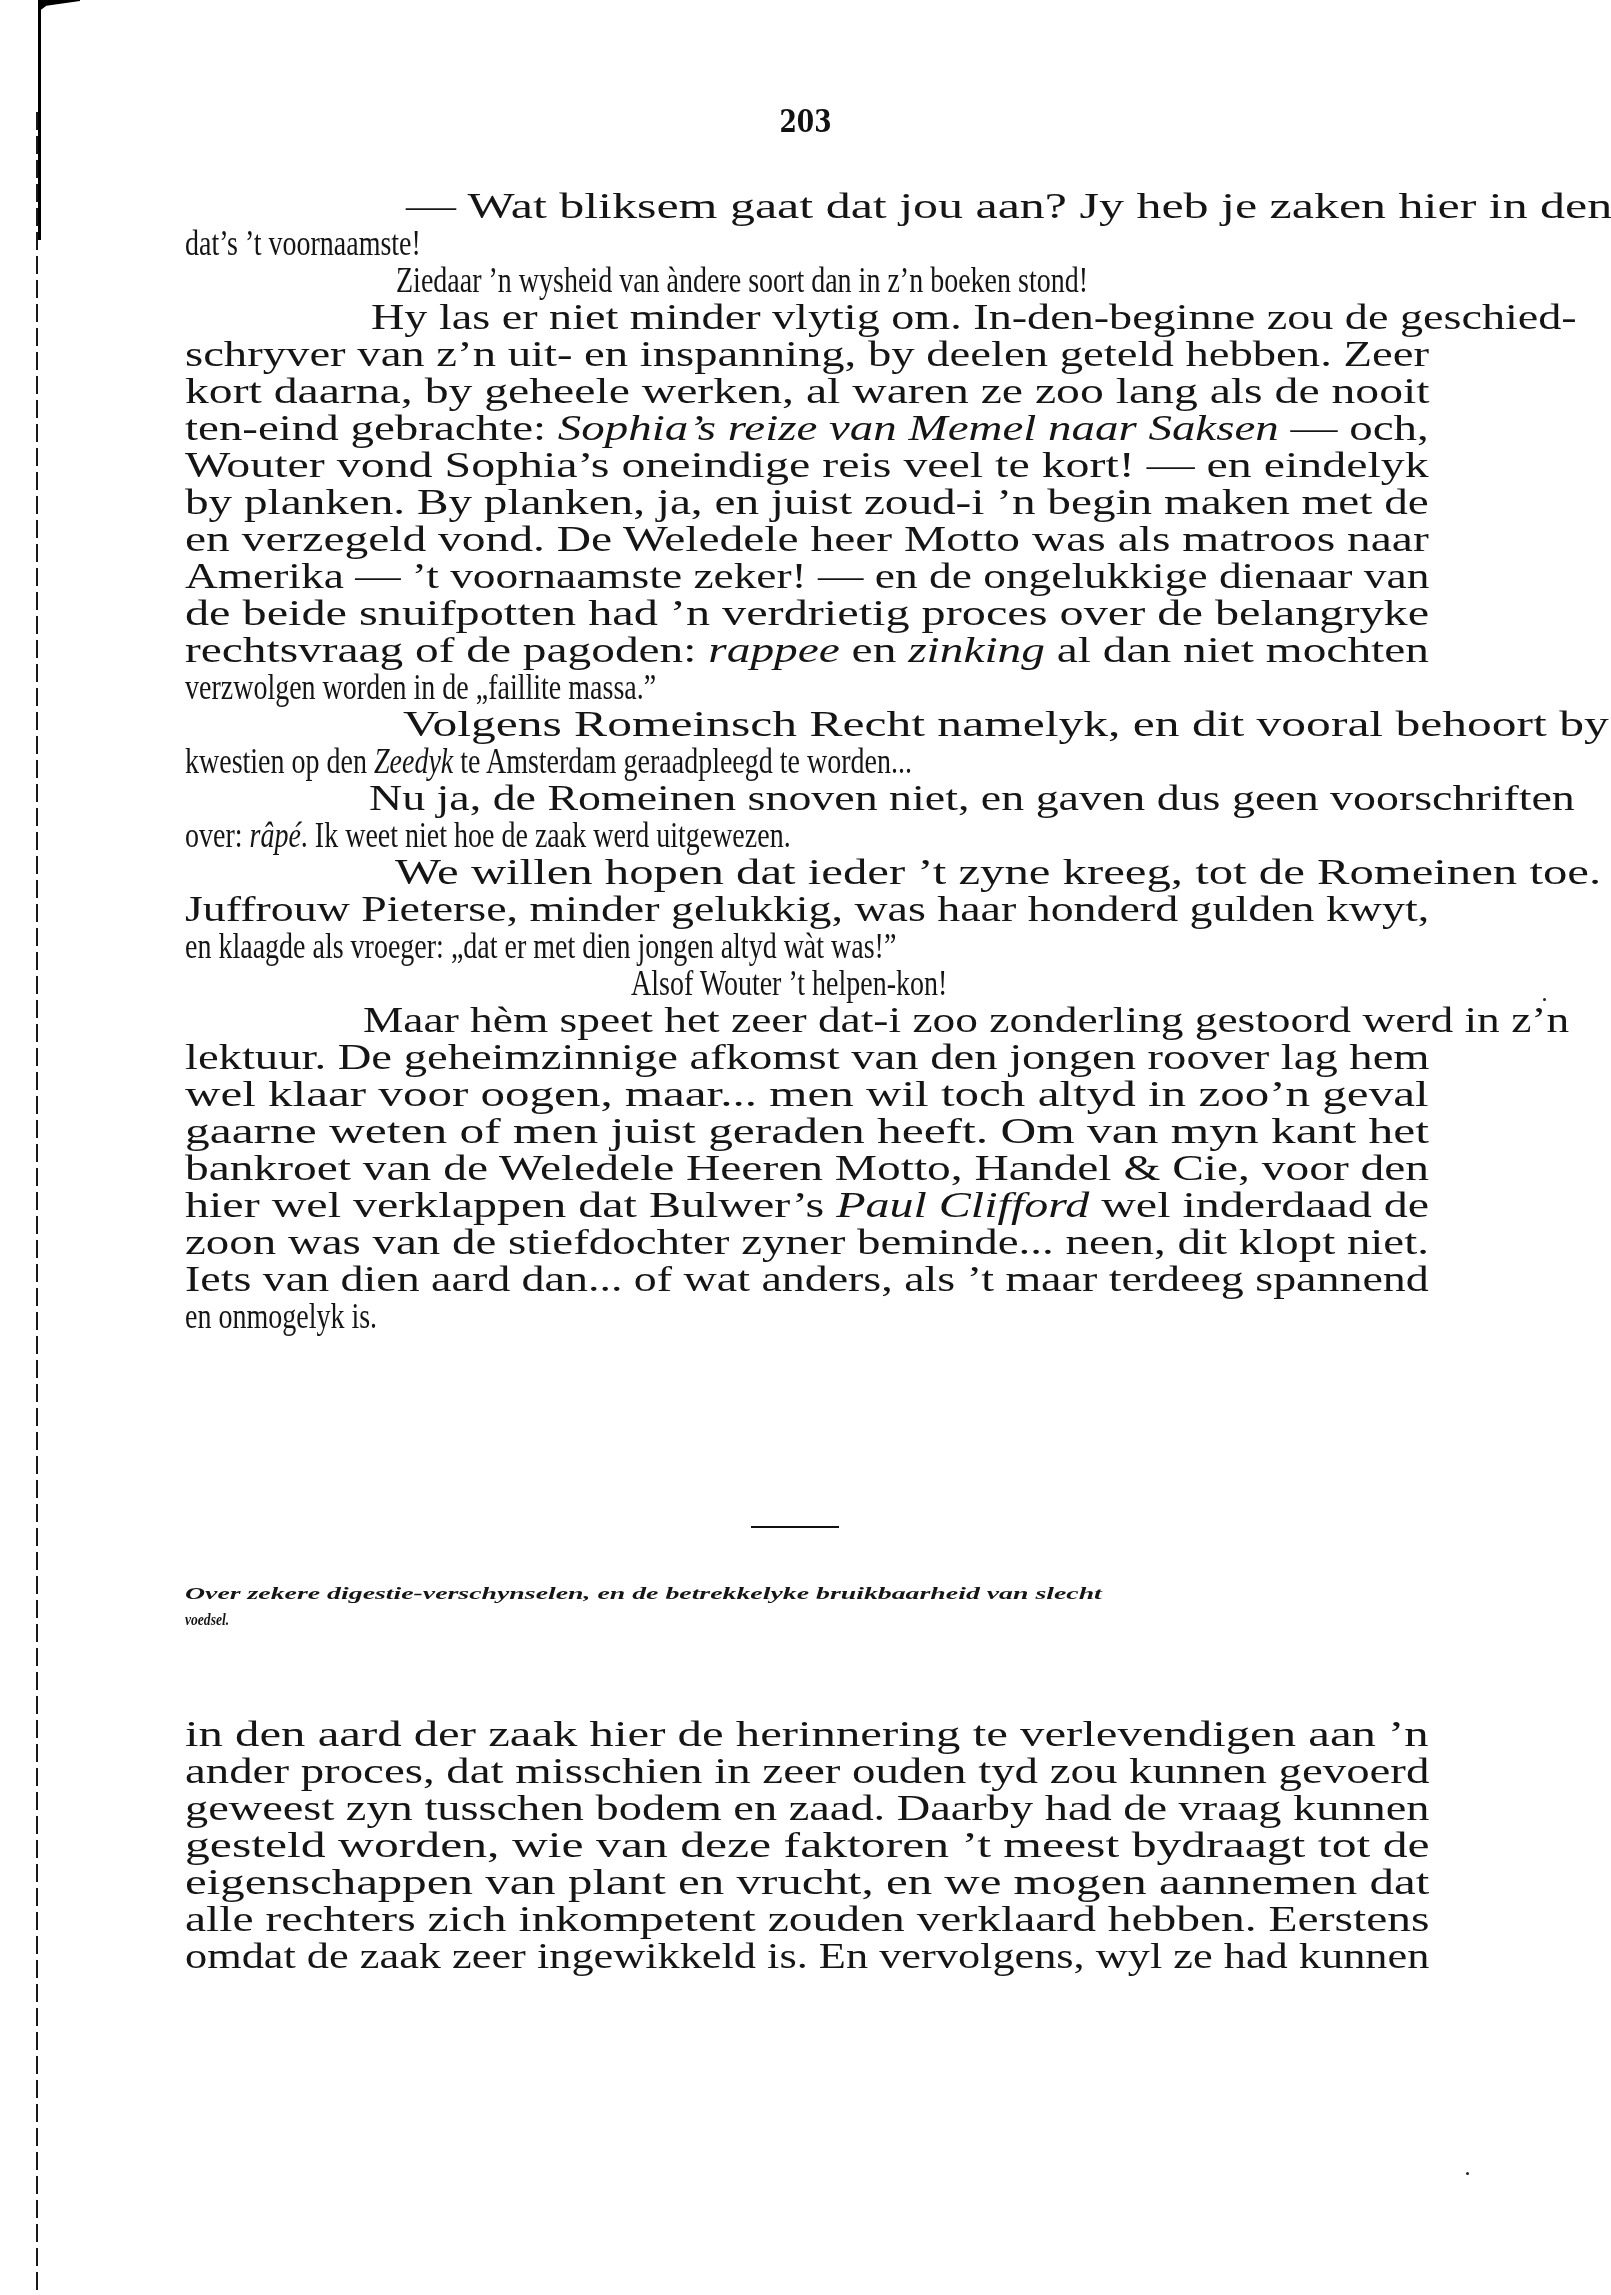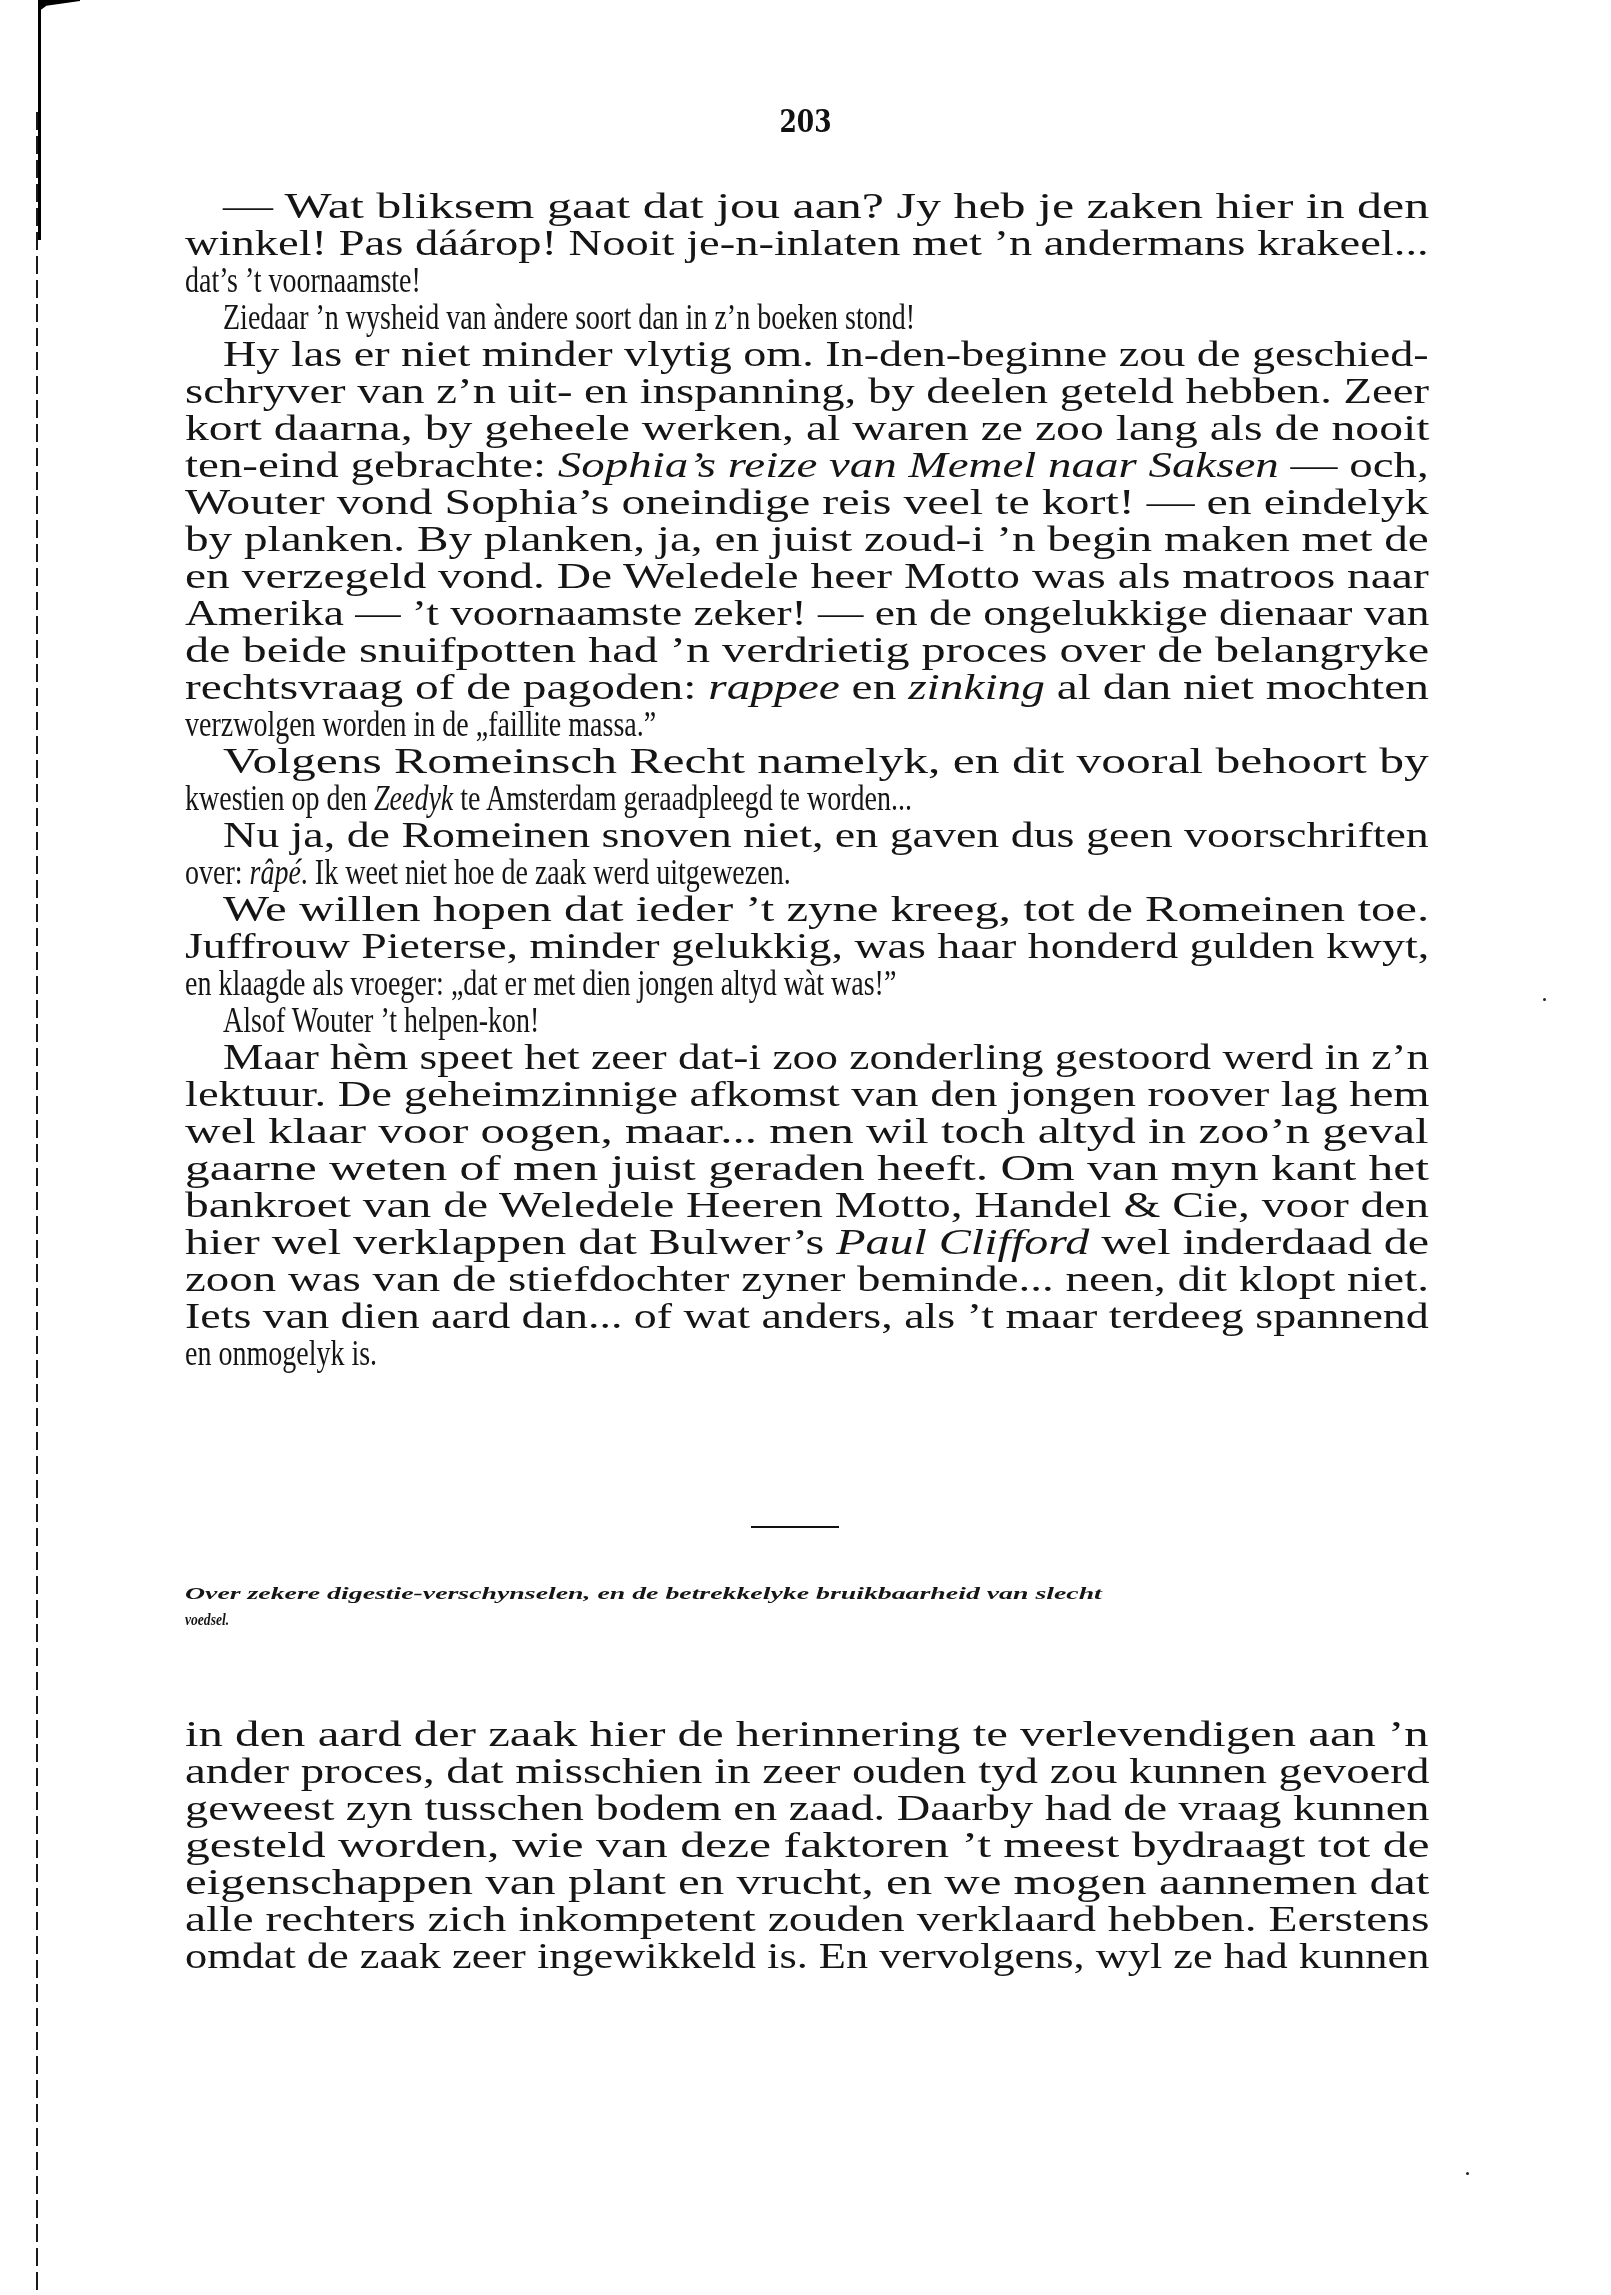--- a/index.html
+++ b/index.html
@@ -4,39 +4,38 @@
 <style>
   html, body { margin: 0; padding: 0; background: #ffffff; }
   body { width: 1612px; height: 2295px; position: relative; overflow: hidden; }
   .scan-edge-top { position: absolute; left: 38px; top: 0; width: 42px; height: 9.6px; background: #000; clip-path: polygon(0 0, 100% 0, 100% 10%, 20% 60%, 8% 100%, 0 100%); }
   .scan-edge-left { position: absolute; left: 38px; top: 0; width: 3.2px; height: 240px; background: #000; }
   .scan-edge-left2 { position: absolute; left: 36px; top: 112px; width: 1.6px; height: 2184px; background: repeating-linear-gradient(to bottom, #000 0 17.6px, transparent 17.6px 24px); opacity: .9; }
   .page-number { position: absolute; left: 0; width: 1612px; top: 102px; text-align: center; font-family: "DejaVu Serif", serif; font-size: 32px; font-weight: bold; color: #111; transform: scaleX(0.78); transform-origin: 804px 0; }
   .text-block { position: absolute; left: 185px; width: 1249px; font-family: "Liberation Serif", serif; color: #151515; }
   .line { display: block; height: 37px; line-height: 37px; font-size: 35px; white-space: nowrap; }
   .line > span.inner { display: inline-block; transform-origin: 0 50%; }
-  .indent { padding-left: 38px; }
+  .indent { padding-left: 38px; text-align: center; }
   em { font-style: italic; }
   .rule { position: absolute; left: 751px; top: 1526px; width: 88px; height: 2.4px; background: #111; }
   .heading { position: absolute; left: 185px; width: 1249px; top: 1581px; font-family: "Liberation Serif", serif; font-style: italic; font-weight: bold; font-size: 23px; line-height: 25.6px; color: #151515; }
   .heading .line { height: 25.6px; line-height: 25.6px; font-size: 17px; }
   .speck { position: absolute; width: 3.2px; height: 3.2px; background: #222; border-radius: 50%; }
 </style>
 </head>
 <body>
 
 <div class="scan-edge-top"></div>
 <div class="scan-edge-left"></div>
 <div class="scan-edge-left2"></div>
 
 <div class="page-number">203</div>
 
 <div class="text-block" id="section1" style="top:188px;">
     <div class="line indent"><span class="inner" style="transform: scaleX(1.4275);">— Wat bliksem gaat dat jou aan? Jy heb je zaken hier in den</span></div>
-    <div class="line"><span class="inner" style="transform: scaleX(1.3288);">winkel! Pas dáárop! Nooit je-n-inlaten met ’n andermans krakeel...</span></div>
     <div class="line"><span class="inner" style="transform: scaleX(0.8);">dat’s ’t voornaamste!</span></div>
     <div class="line indent"><span class="inner" style="transform: scaleX(0.8);">Ziedaar ’n wysheid van àndere soort dan in z’n boeken stond!</span></div>
     <div class="line indent"><span class="inner" style="transform: scaleX(1.3183);">Hy las er niet minder vlytig om. In-den-beginne zou de geschied-</span></div>
     <div class="line"><span class="inner" style="transform: scaleX(1.3333);">schryver van z’n uit- en inspanning, by deelen geteld hebben. Zeer</span></div>
     <div class="line"><span class="inner" style="transform: scaleX(1.3624);">kort daarna, by geheele werken, al waren ze zoo lang als de nooit</span></div>
     <div class="line"><span class="inner" style="transform: scaleX(1.3413);">ten-eind gebrachte: <em>Sophia’s reize van Memel naar Saksen</em> — och,</span></div>
     <div class="line"><span class="inner" style="transform: scaleX(1.3683);">Wouter vond Sophia’s oneindige reis veel te kort! — en eindelyk</span></div>
     <div class="line"><span class="inner" style="transform: scaleX(1.3483);">by planken. By planken, ja, en juist zoud-i ’n begin maken met de</span></div>
     <div class="line"><span class="inner" style="transform: scaleX(1.3565);">en verzegeld vond. De Weledele heer Motto was als matroos naar</span></div>
     <div class="line"><span class="inner" style="transform: scaleX(1.2968);">Amerika — ’t voornaamste zeker! — en de ongelukkige dienaar van</span></div>

